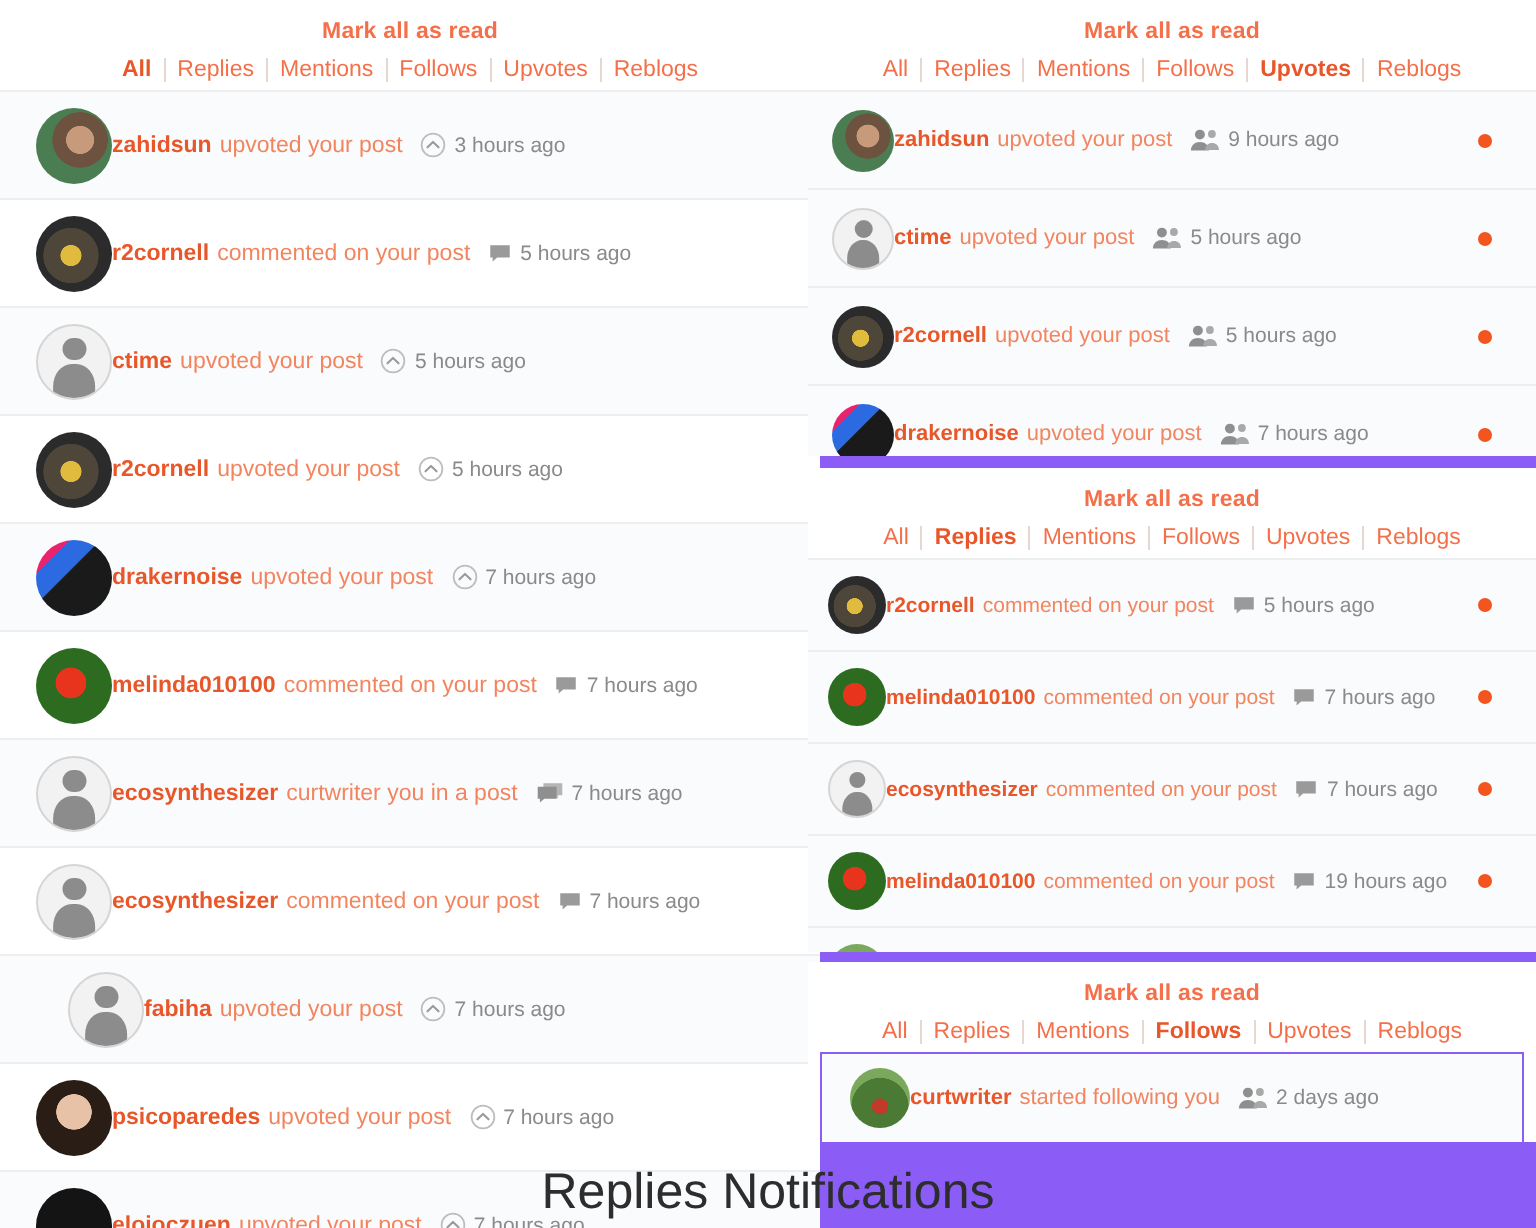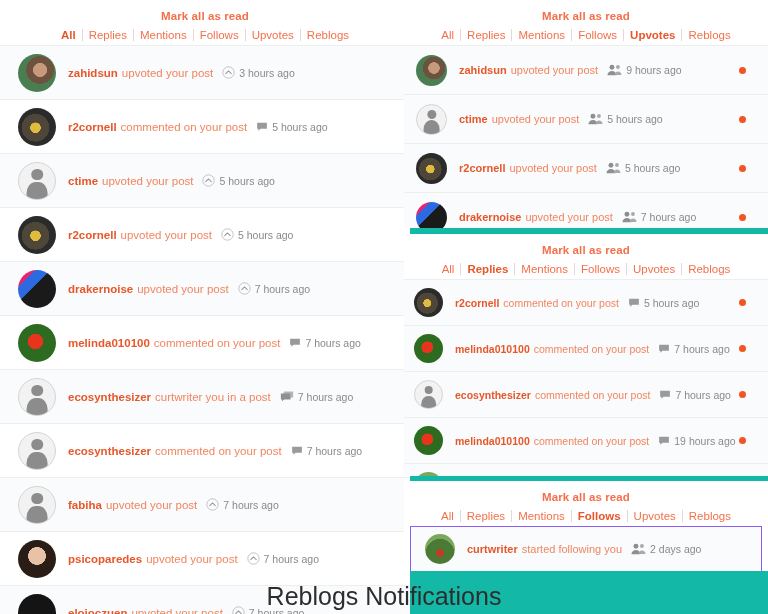--- a/index.html
+++ b/index.html
@@ -3,21 +3,21 @@
 <meta charset="utf-8">
 <title>Filtered Notifications</title>
 <style>
   * { box-sizing: border-box; margin: 0; padding: 0; }
   html, body {
     width: 768px; height: 614px;
     background: #ffffff;
     font-family: "Liberation Sans", sans-serif;
     overflow: hidden;
   }
-  #stage { position: relative; width: 768px; height: 614px; background:#14b8a6; }
+  #stage { position: relative; width: 768px; height: 614px; background:#8b5cf6; }
 
   
   .panel { position: absolute; background: #ffffff; overflow: hidden; }
 
   .panel-head { background: #ffffff; padding: 6px 0 4px; text-align: center; }
 
   .mark-all {
     font-size: 11.5px; font-weight: bold; color: #f4704a;
     letter-spacing: .1px; cursor: pointer; display: inline-block;
   }
@@ -61,21 +61,21 @@
   
   .av-zahidsun  { background: radial-gradient(circle at 58% 42%, #c79a7c 0 22%, #6e5240 23% 44%, #4b7d53 45% 100%); }
   .av-r2cornell { background: radial-gradient(circle at 46% 52%, #e0bb3e 0 18%, #4e4638 19% 48%, #2b2b2b 49% 100%); }
   .av-drakernoise{ background: linear-gradient(135deg,#e8246e 0 22%, #2b6ae0 23% 42%, #1a1a1a 43% 100%); }
   .av-melinda   { background: radial-gradient(circle at 46% 46%, #e8341c 0 26%, #2d6b20 27% 100%); }
   .av-psico     { background: radial-gradient(circle at 50% 42%, #e7c2a6 0 30%, #2a1d16 31% 100%); }
   .av-curtwriter{ background: radial-gradient(circle at 50% 64%, #c23a2a 0 16%, #4b7a34 17% 58%, #7aa85c 59% 100%); }
   .av-dark      { background: #141414; }
 
   .row-text {
-    margin-left: 12px; font-size: 11.5px; color: #f2855f;
+    font-size: 11.5px; color: #f2855f;
     display: flex; align-items: center; flex-wrap: nowrap; white-space: nowrap;
   }
   .uname { color: #e8572a; font-weight: bold; cursor: pointer; margin-right: 4px; }
   .action { color: #f2855f; }
 
   .meta { display: flex; align-items: center; margin-left: 9px; }
   .icon { margin-right: 4px; display: inline-flex; align-items: center; }
   .time { font-size: 10.5px; color: #8a8a8a; }
 
   .unread-dot {
@@ -229,21 +229,21 @@
             <span class="meta">
               <span class="icon">
                 <svg width="12" height="12" viewBox="0 0 16 16">
                   <path d="M1.5 2.2h13v8.1H6.1L3.1 13V10.3H1.5z" fill="#9a9a9a"></path>
                 </svg>
               </span>
               <span class="time">7 hours ago</span>
             </span>
           </div>
         </div>
-        <div class="row" style="height: 54px; padding-left: 18px;">
+        <div class="row" style="height: 54px; padding-left: 34px;">
           <div class="avatar anon" style="width: 38px; height: 38px; flex-basis: 38px;"></div>
           <div class="row-text" style="font-size: 11.5px;">
             <span class="uname">fabiha</span>
             <span class="action">upvoted your post</span>
             <span class="meta">
               <span class="icon">
                 <svg width="13" height="13" viewBox="0 0 16 16">
                   <circle cx="8" cy="8" r="7" fill="none" stroke="#bdbdbd" stroke-width="1.1"></circle>
                   <path d="M4.6 9.4 L8 6.1 L11.4 9.4" fill="none" stroke="#9a9a9a" stroke-width="1.3" stroke-linecap="round" stroke-linejoin="round"></path>
                 </svg>
@@ -508,15 +508,15 @@
                   <path d="M10.2 14.6c0-2.8 2-4.6 4.5-4.6s4.6 1.8 4.6 4.6z" fill="#a9a9a9"></path>
                 </svg>
               </span>
               <span class="time">2 days ago</span>
             </span>
           </div>
         </div>
       </div>
   </div>
 
-  <div class="page-title" style="left:0; top:582px;">Reblogs Notifications</div>
+  <div class="page-title" style="left:0; top:582px;">Replies Notifications</div>
 
 </div>
 
 </body></html>

